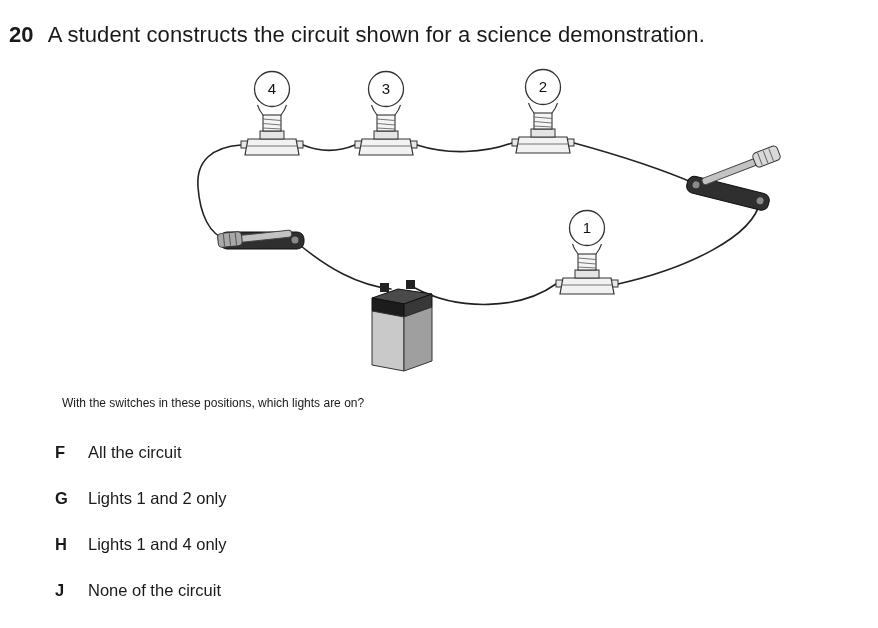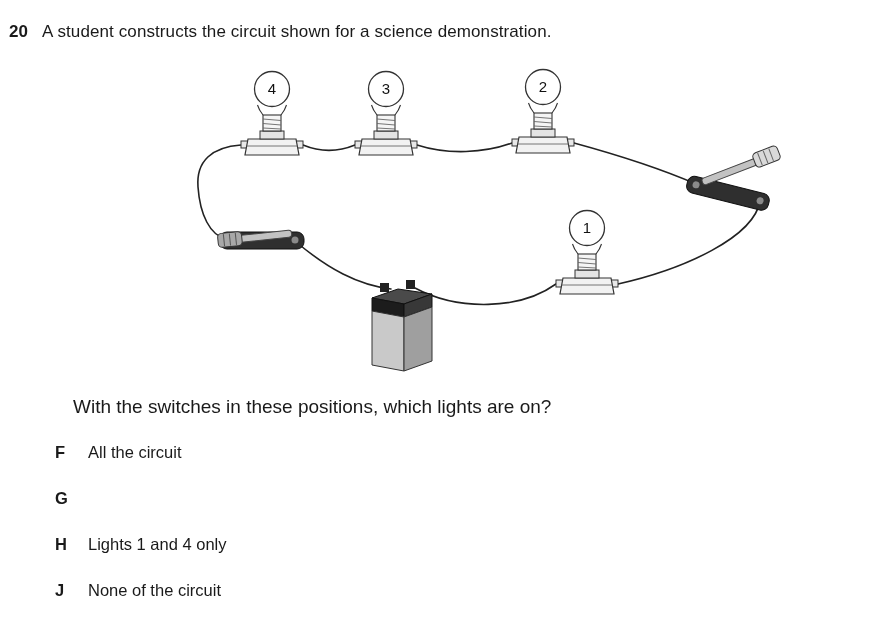--- a/index.html
+++ b/index.html
@@ -1,23 +1,23 @@
 <!DOCTYPE html>
 <html><head>
 <meta charset="utf-8">
 <style>
   html,body{margin:0;padding:0;background:#fff;}
   .page{
     position:relative;width:878px;height:628px;background:#ffffff;
     font-family:"Liberation Sans",sans-serif;color:#1a1a1a;overflow:hidden;
   }
-  .q-header{position:absolute;top:22px;left:9px;font-size:17px;letter-spacing:.1px;}
+  .q-header{position:absolute;top:22px;left:9px;font-size:22px;letter-spacing:.1px;}
   .q-num{font-weight:bold;margin-right:14px;}
   .circuit-svg{position:absolute;left:170px;top:65px;}
-  .prompt{position:absolute;left:73px;top:396px;font-size:19px;}
+  .prompt{position:absolute;left:62px;top:396px;font-size:12px;}
   .choices{position:absolute;left:55px;top:443px;}
   .choice{height:46px;display:flex;align-items:flex-start;font-size:16.5px;}
   .choice-letter{font-weight:bold;width:33px;flex:0 0 33px;}
   svg text{font-family:"Liberation Sans",sans-serif;}
 </style>
 </head>
 <body>
 
 <div class="page">
 
@@ -109,20 +109,21 @@
 
   <div class="prompt">With the switches in these positions, which lights are on?</div>
 
   <div class="choices">
     <div class="choice">
       <span class="choice-letter">F</span>
       <span class="choice-text">All the circuit</span>
     </div>
     <div class="choice">
       <span class="choice-letter">G</span>
+      <span class="choice-text">Lights 1 and 2 only</span>
     </div>
     <div class="choice">
       <span class="choice-letter">H</span>
       <span class="choice-text">Lights 1 and 4 only</span>
     </div>
     <div class="choice">
       <span class="choice-letter">J</span>
       <span class="choice-text">None of the circuit</span>
     </div>
   </div>

